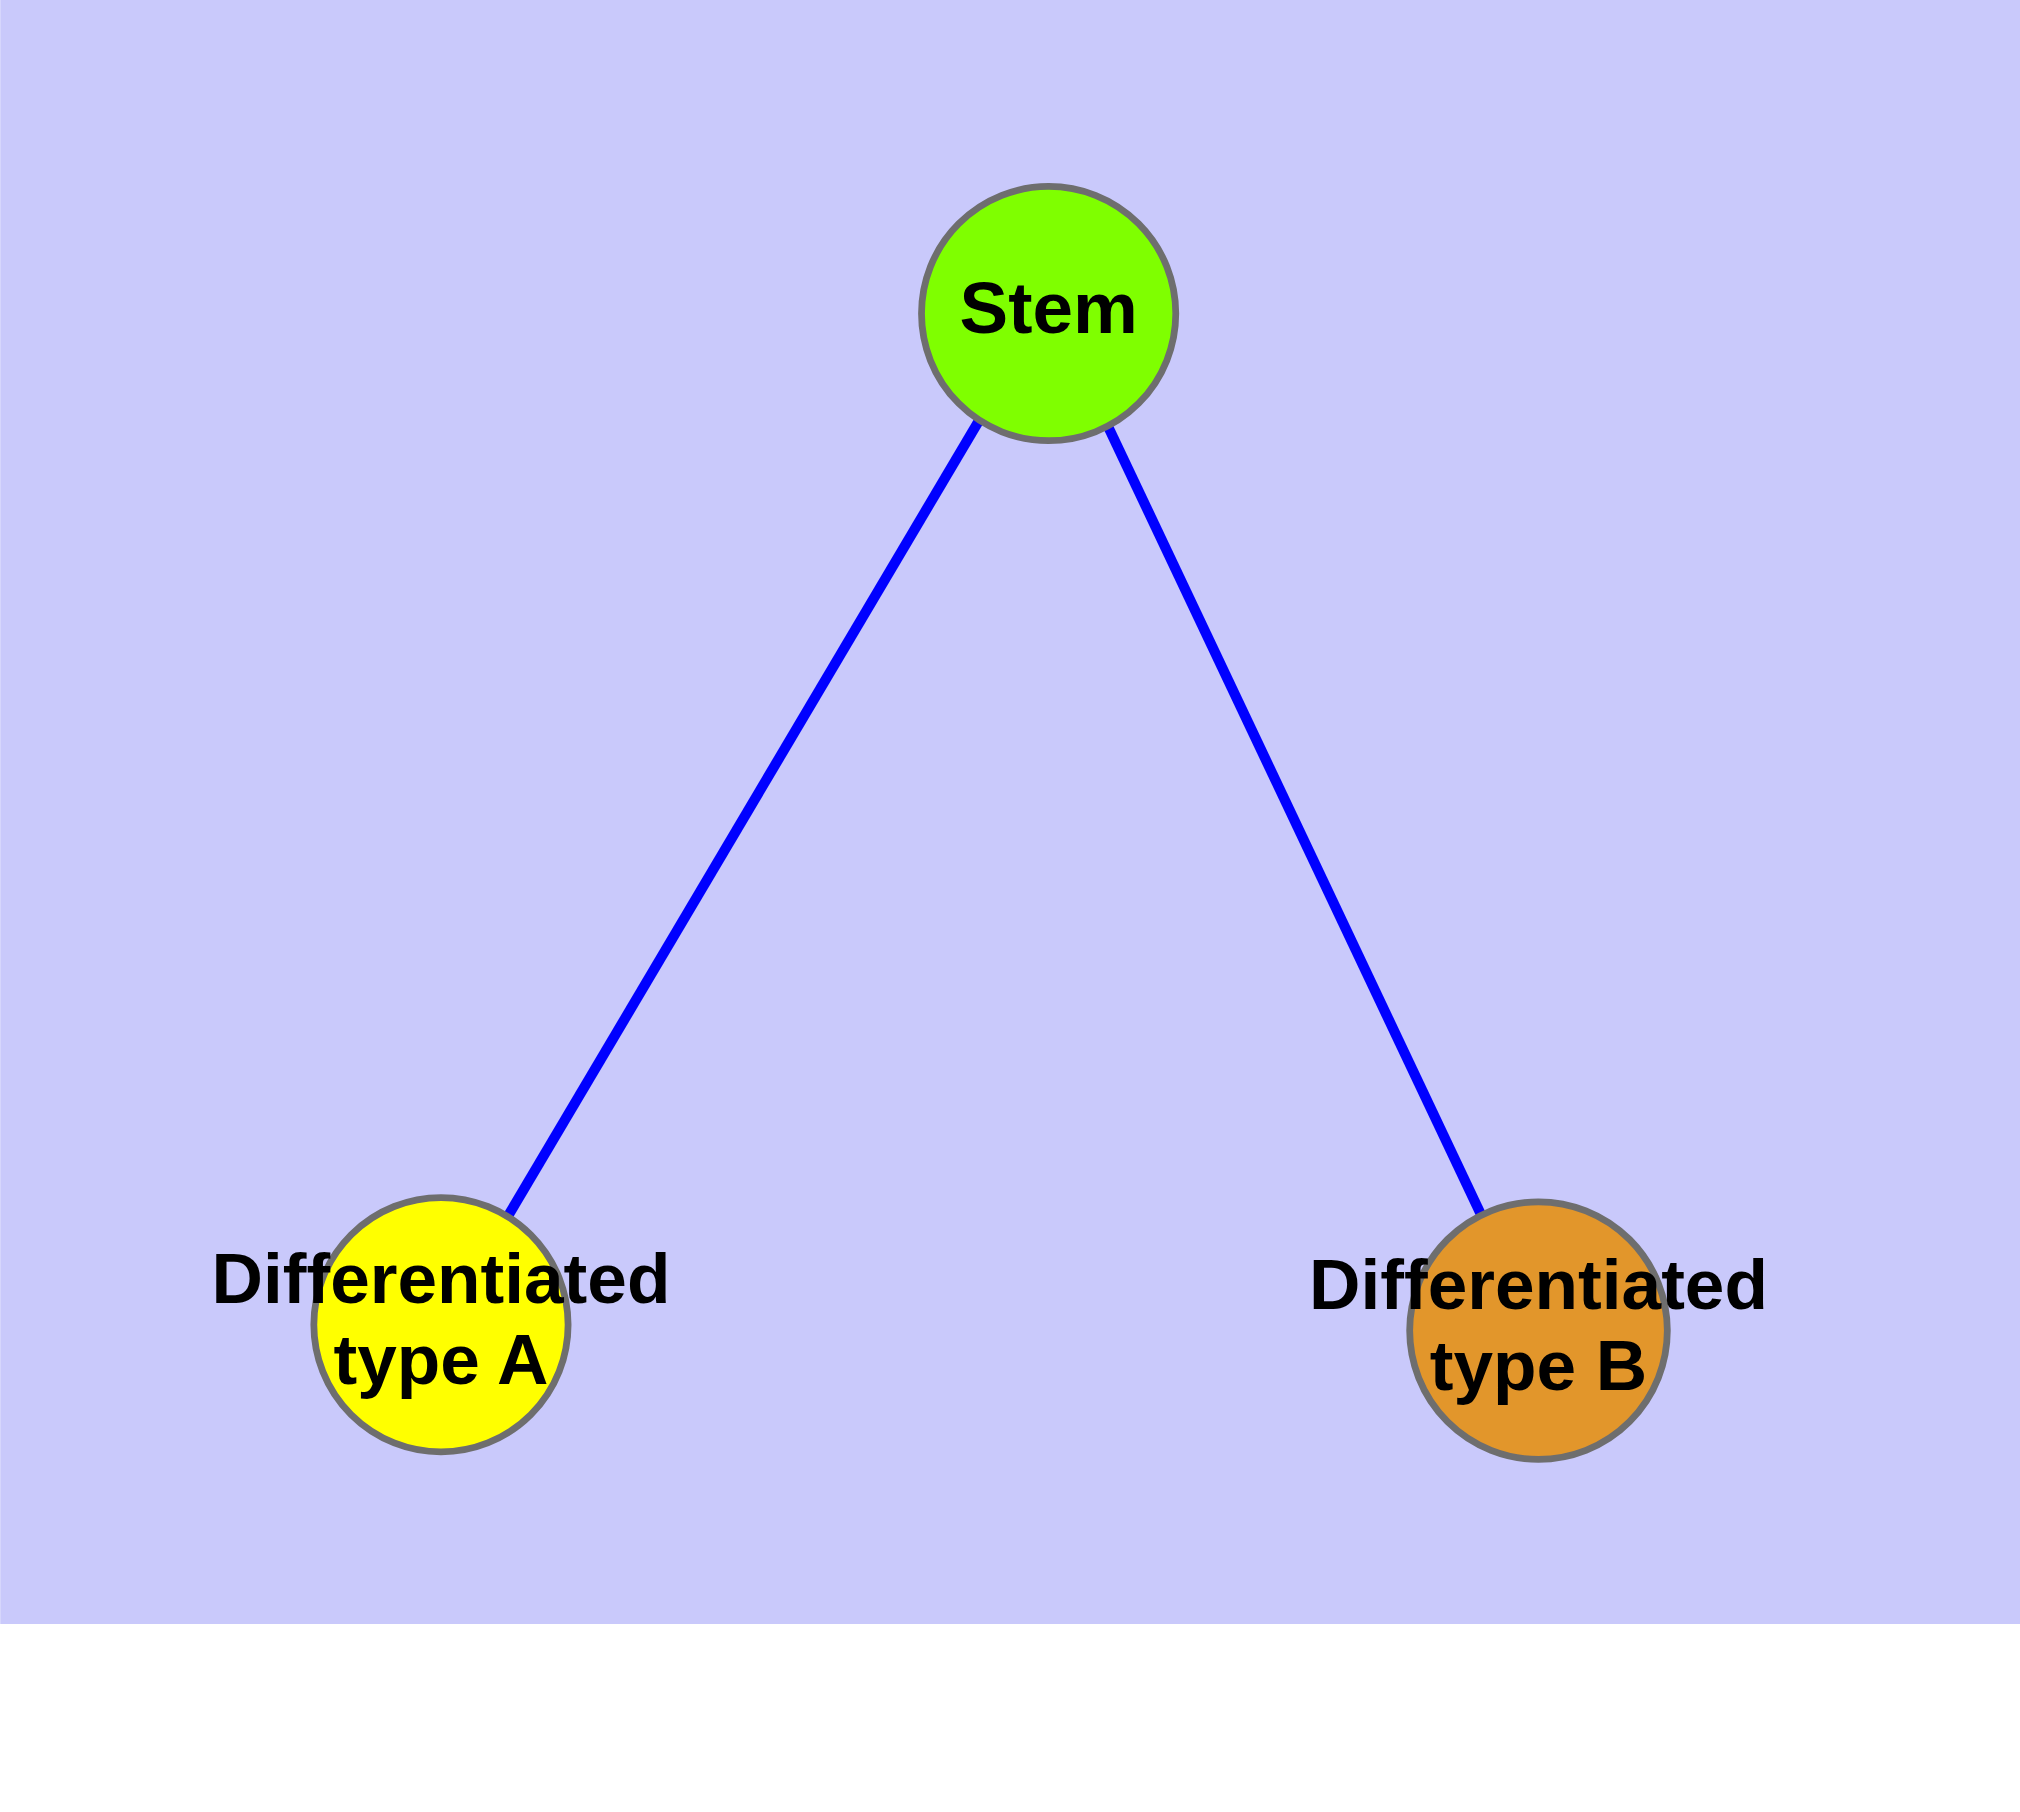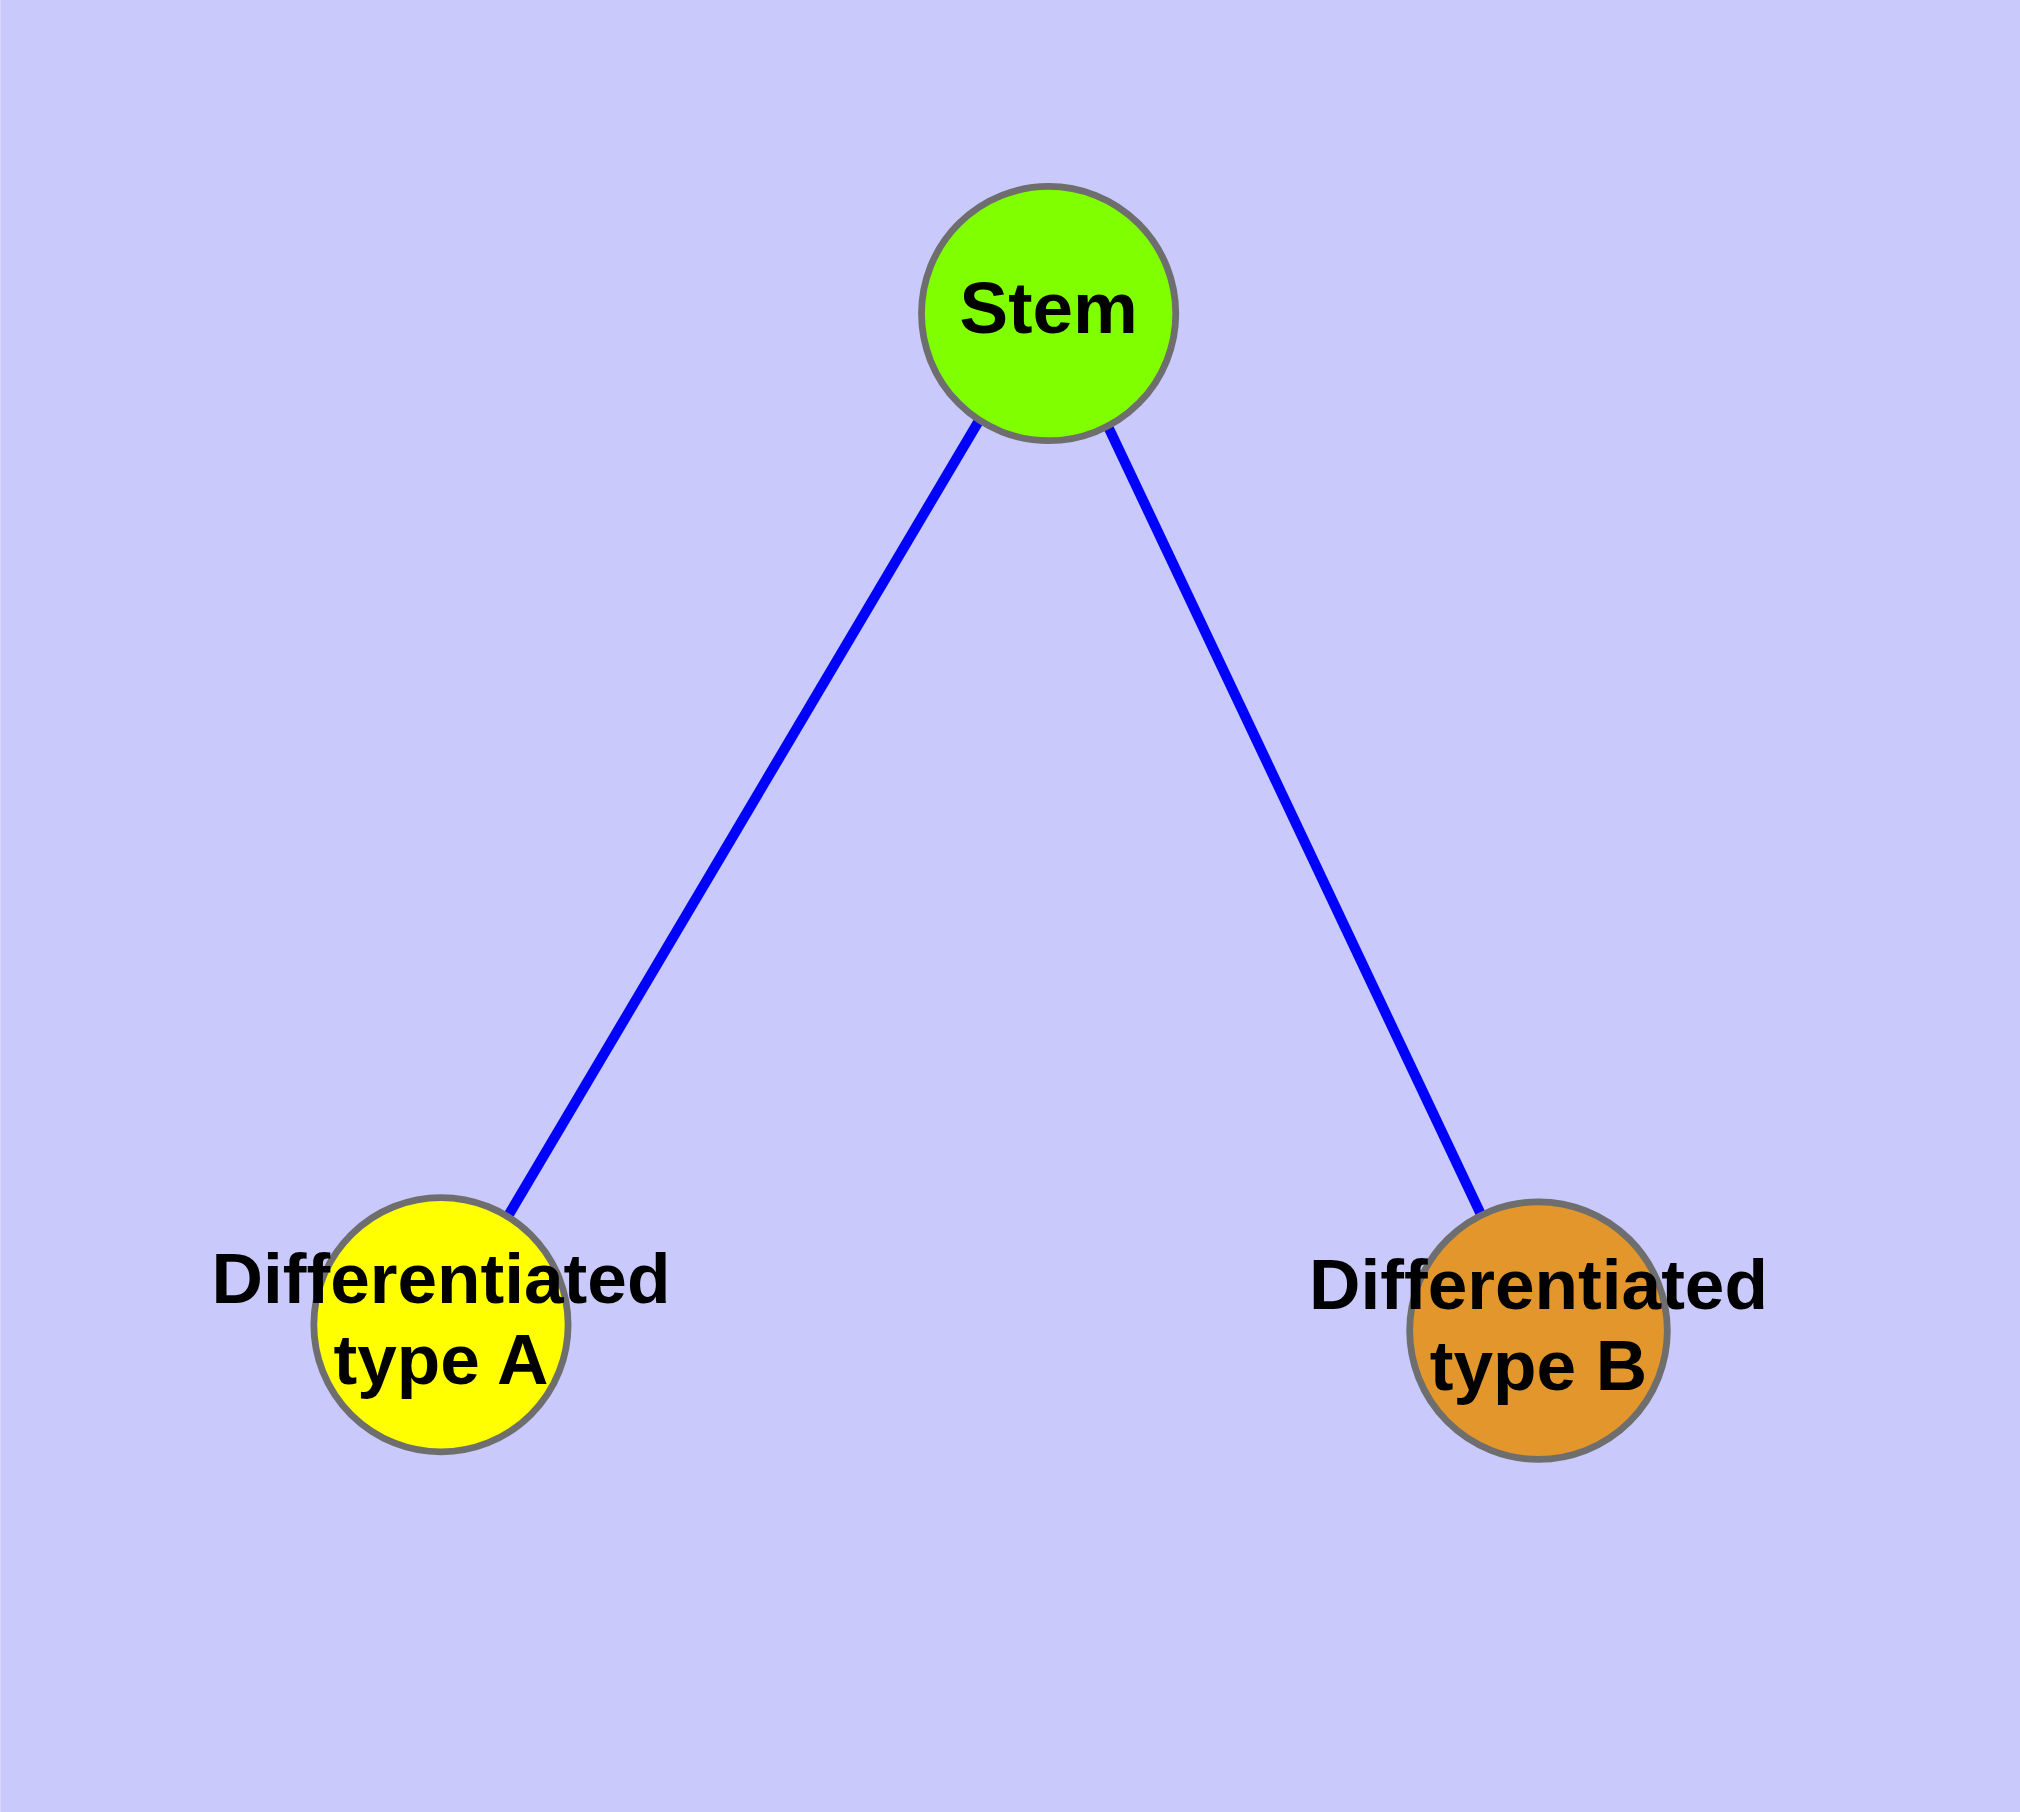--- a/index.html
+++ b/index.html
@@ -28,21 +28,21 @@
     font-family: "Liberation Sans", "DejaVu Sans", sans-serif;
     paint-order: normal;
     dominant-baseline: middle;
     text-anchor: middle;
     white-space: pre;
   }
 </style>
 </head>
 <body>
 
-<div id="stage" style="width: 2021px; height: 1812px;">
+<div id="stage" style="width: 2021px; height: 1624px;">
   <svg id="canvas" viewBox="0 0 2384 2138" xmlns="http://www.w3.org/2000/svg" style="width: 2021px; height: 1812px;">
 
     <rect id="bg-rect" x="0" y="0" width="2384" height="2138" fill="#C9C9FB"></rect>
 
     <g id="edges-layer">
         <line x1="1155" y1="496" x2="599" y2="1435" stroke="#0000FF" stroke-width="12" stroke-linecap="butt"></line>
         <line x1="1307" y1="503" x2="1749" y2="1437" stroke="#0000FF" stroke-width="12" stroke-linecap="butt"></line>
       </g>
     <g id="nodes-layer">
         <circle cx="1237" cy="370" r="150" fill="#7FFF00" stroke="#6E6E6E" stroke-width="8"></circle>

